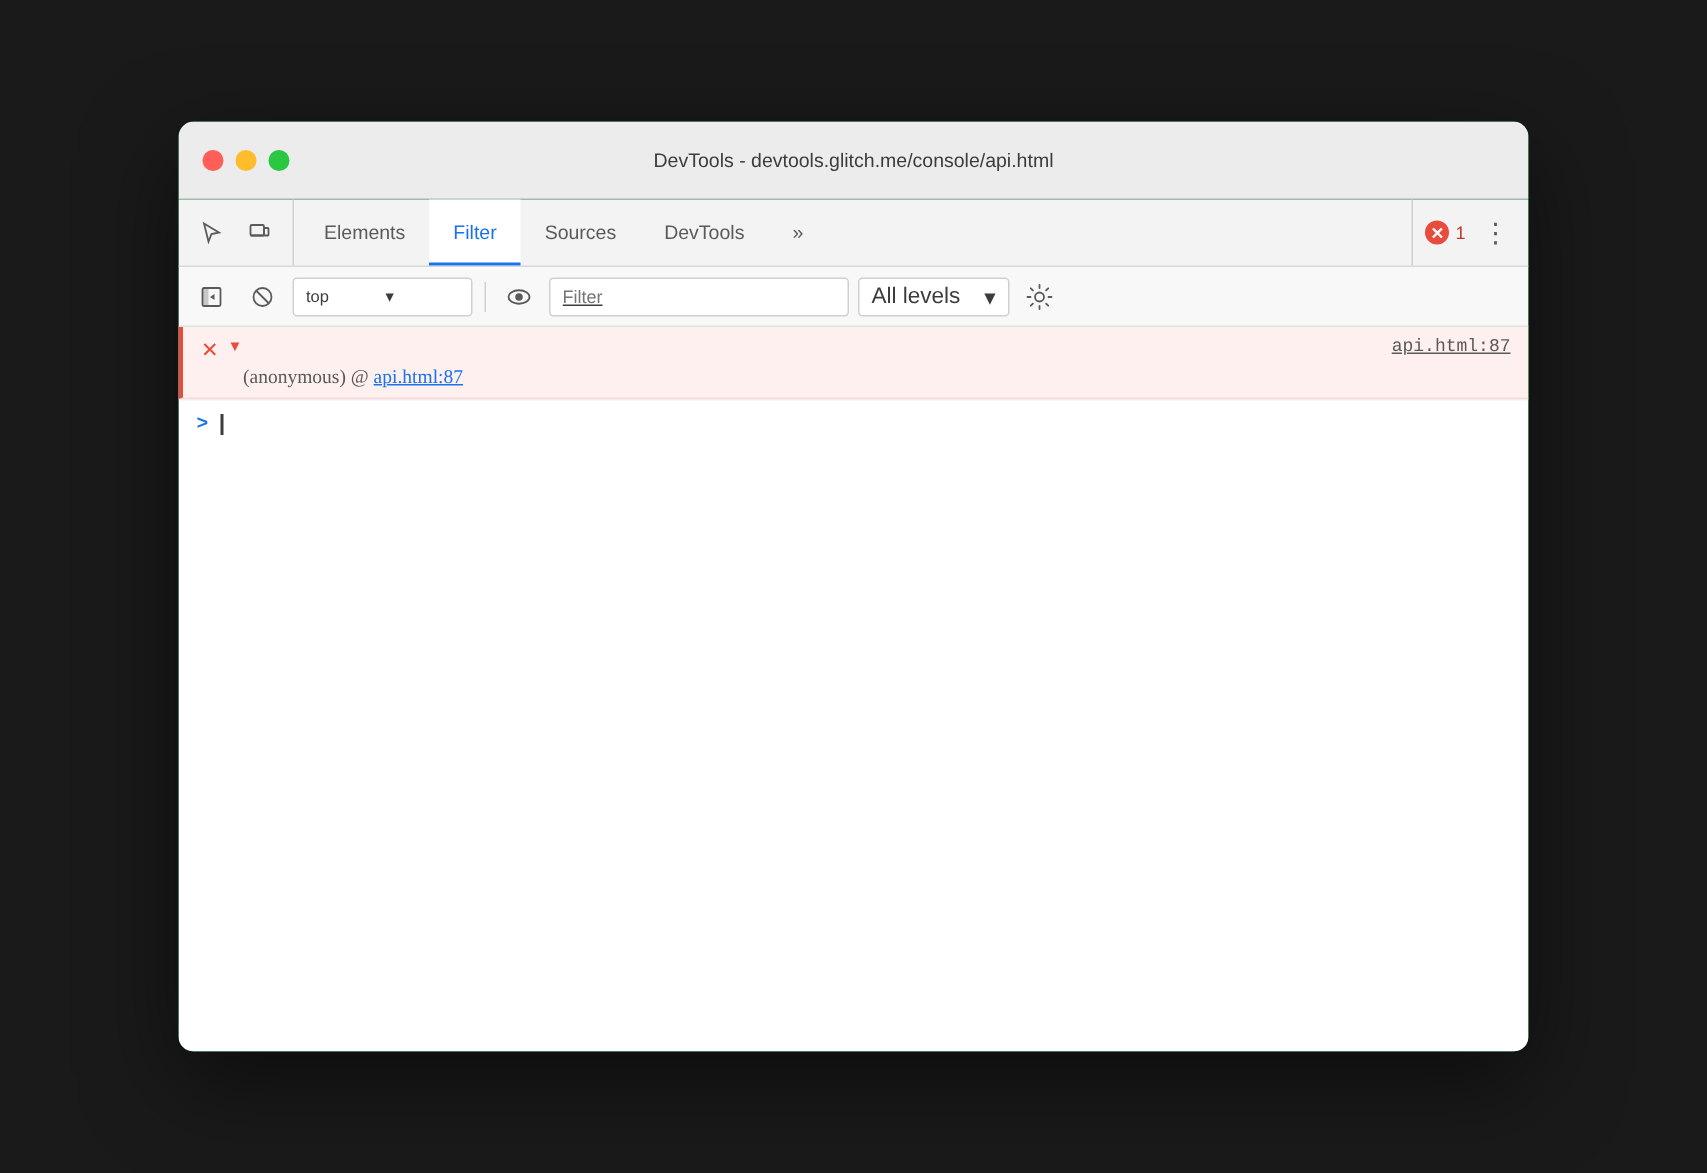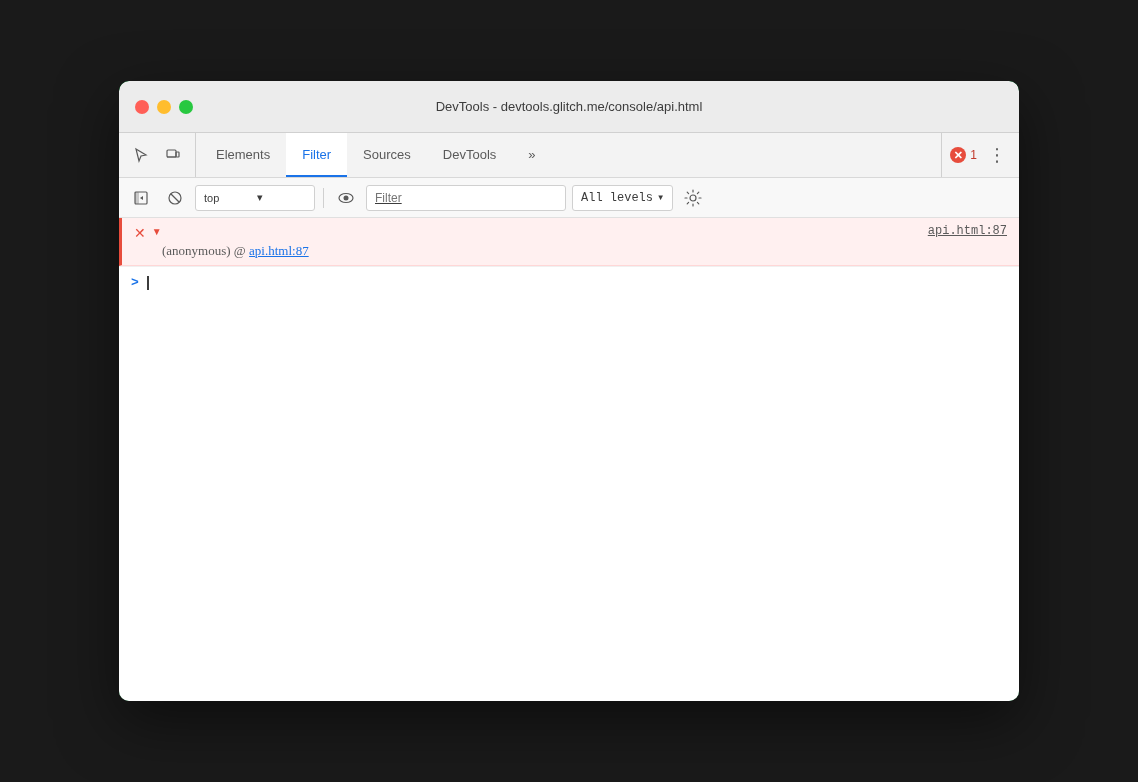--- a/index.html
+++ b/index.html
@@ -247,25 +247,24 @@
     }
 
     .level-selector {
       display: flex;
       align-items: center;
       height: 26px;
       border: 1px solid #d0d0d0;
       border-radius: 3px;
       background: white;
       padding: 0 8px;
-      gap: 4px;
-      cursor: pointer;
-      font-size: 12px;
+      gap: 16px;
+      cursor: pointer;
+      font-size: 15px;
       color: #3c3c3c;
-      font-family: Liberation Mono, monospace;
     }
 
     .gear-icon {
       width: 28px;
       height: 28px;
       display: flex;
       align-items: center;
       justify-content: center;
       cursor: pointer;
       font-size: 16px;

